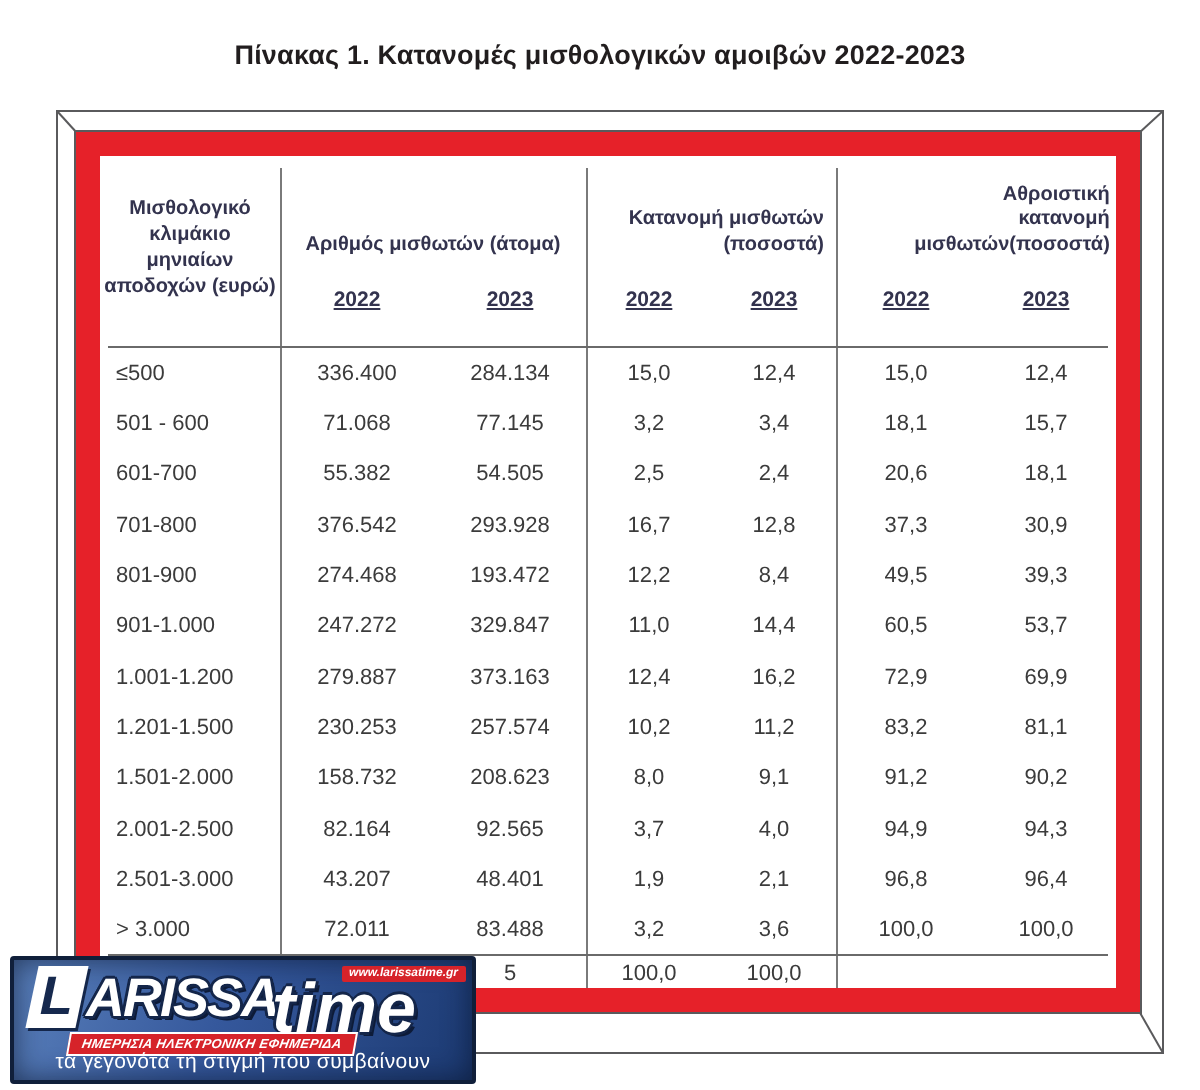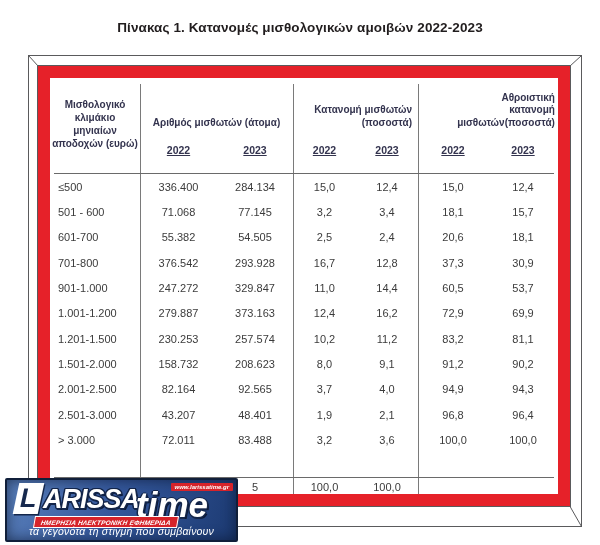--- a/index.html
+++ b/index.html
@@ -92,21 +92,21 @@
     vertical-align:top; line-height:30px; margin-left:-3px; position:relative; top:7px;
     text-shadow:-1.5px 0 #14264a,1.5px 0 #14264a,0 -1.5px #14264a,0 1.5px #14264a,2px 2px 0 #0d1b38;
   }
   .logo-ribbon {
     position:absolute; top:36px; left:27px; background:#d6232a; color:#ffffff;
     border:1px solid #ffffff; font-size:6.5px; font-weight:bold; font-style:italic;
     padding:1.5px 6px; transform:skewX(-10deg); letter-spacing:.2px; white-space:nowrap;
   }
   .logo-tagline {
     position:absolute; bottom:3px; left:0; width:100%; text-align:center;
-    color:#ffffff; font-style:italic; font-size:10.5px; letter-spacing:.2px;
+    color:#ffffff; font-size:10.5px; letter-spacing:.2px;
   }
 </style>
 </head>
 <body>
 
 <div class="title">Πίνακας 1. Κατανομές μισθολογικών αμοιβών 2022-2023</div>
 
 <svg class="ornament" width="600" height="545">
   <g stroke="#5a5a5c" stroke-width="1" fill="none">
     <rect x="28.5" y="55.5" width="553" height="471"></rect>
@@ -173,20 +173,29 @@
     <div class="trow">
       <div class="cell lbl">701-800</div>
       <div class="cell">376.542</div>
       <div class="cell">293.928</div>
       <div class="cell">16,7</div>
       <div class="cell">12,8</div>
       <div class="cell">37,3</div>
       <div class="cell">30,9</div>
     </div>
 
+    <div class="trow">
+      <div class="cell lbl">801-900</div>
+      <div class="cell">274.468</div>
+      <div class="cell">193.472</div>
+      <div class="cell">12,2</div>
+      <div class="cell">8,4</div>
+      <div class="cell">49,5</div>
+      <div class="cell">39,3</div>
+    </div>
 
     <div class="trow">
       <div class="cell lbl">901-1.000</div>
       <div class="cell">247.272</div>
       <div class="cell">329.847</div>
       <div class="cell">11,0</div>
       <div class="cell">14,4</div>
       <div class="cell">60,5</div>
       <div class="cell">53,7</div>
     </div>

